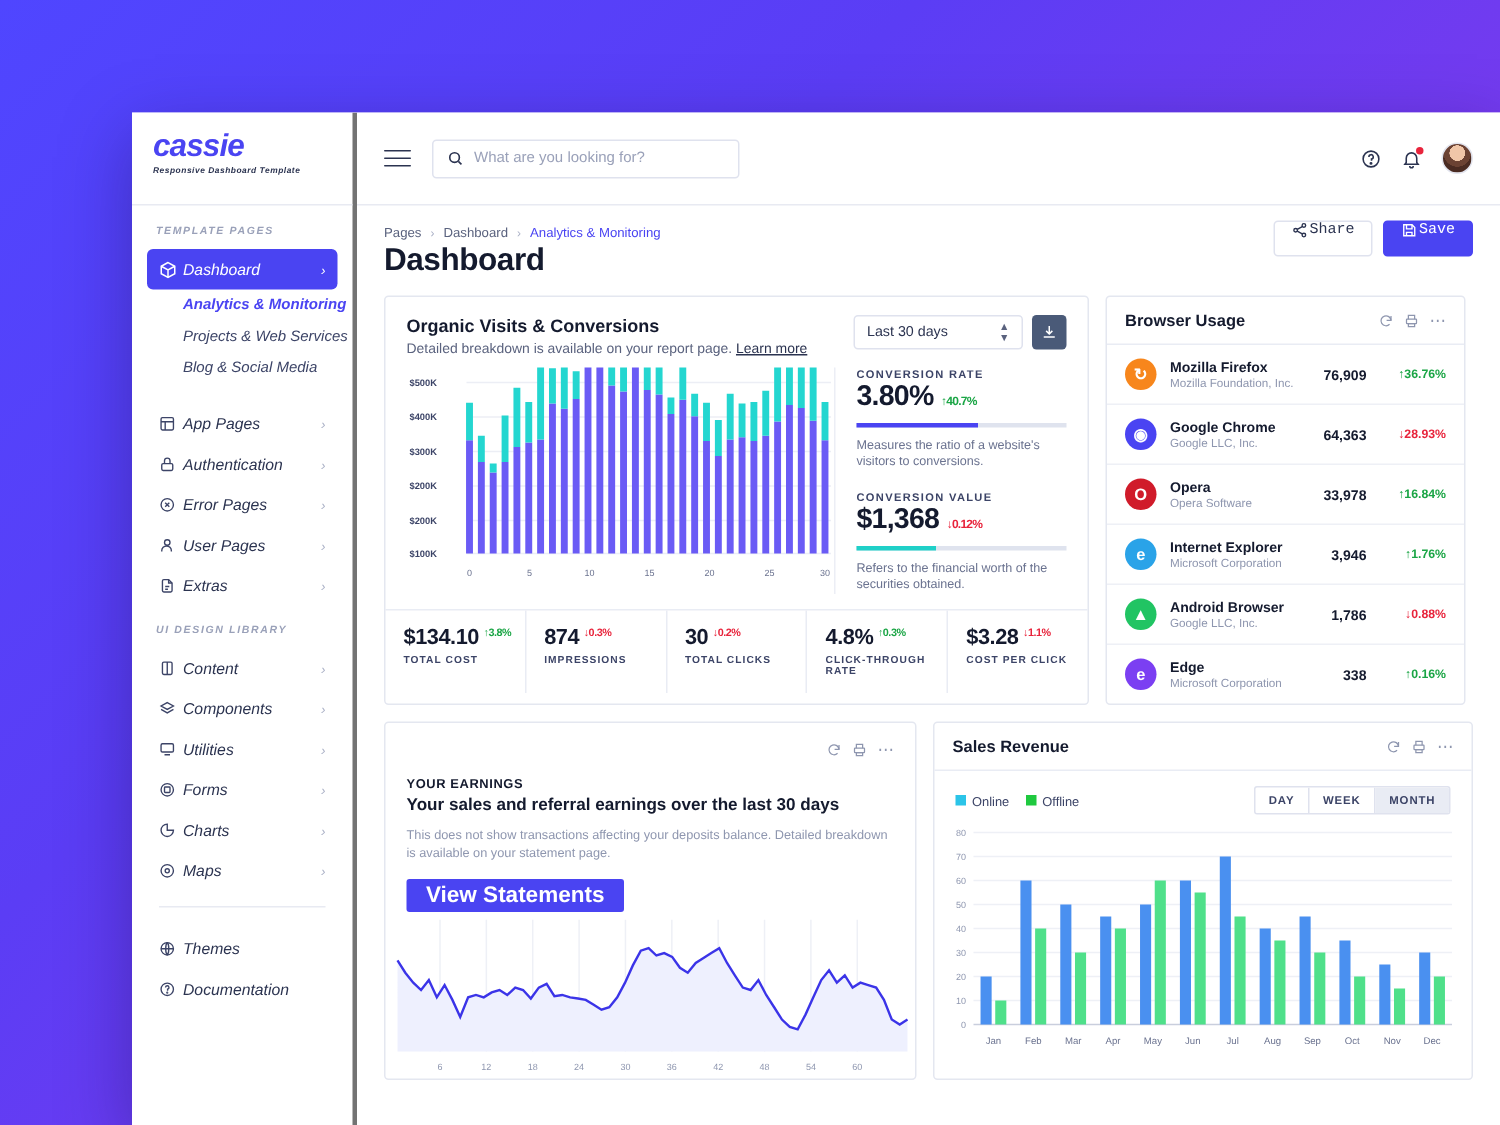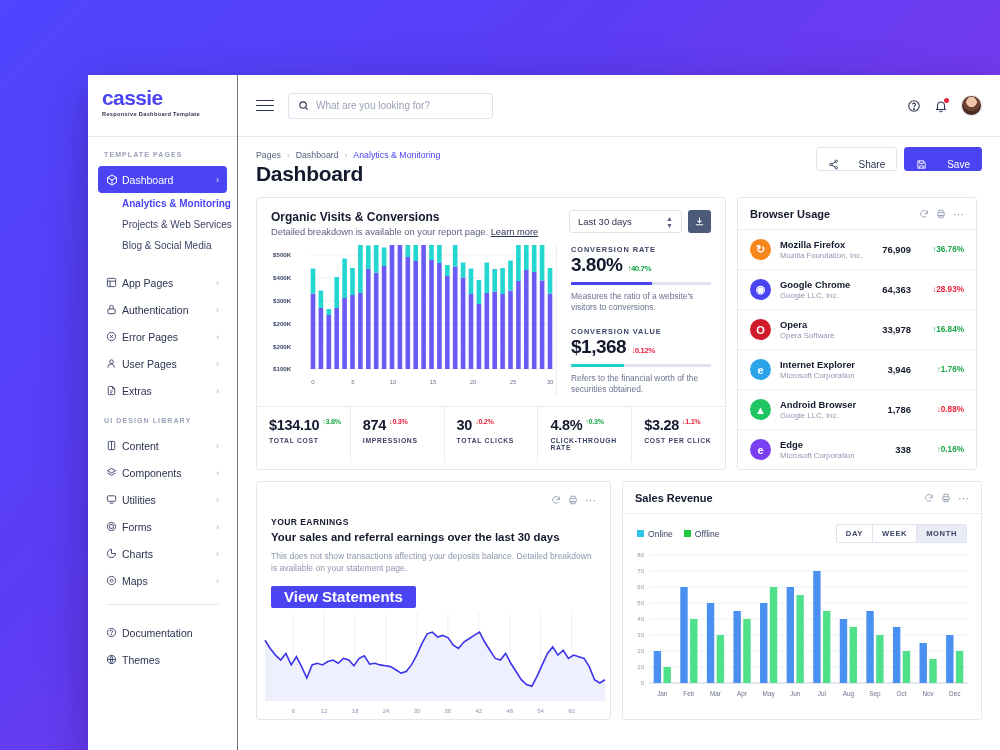--- a/index.html
+++ b/index.html
@@ -16,22 +16,22 @@
     background: #ffffff;
     display: flex;
     box-shadow: 0 14px 44px rgba(20,10,70,.35);
     overflow: hidden;
   }
 
   
   .sidebar {
     width: 172px; height: 100%;
     background: #fff;
-    border-right: 1px solid #737373;
-    display: flex; flex-direction: column;
+    border-right: 3px solid #737373;
+    display: flex; flex-direction: column; font-style: italic;
   }
   .logo-box {
     height: 62px; border-bottom: 1px solid #e8eaf2;
     padding: 12px 0 0 14px;
   }
   .logo-text {
     font-size: 21px; font-weight: bold; color: #4a44f2;
     letter-spacing: -0.6px; line-height: 1;
   }
   .logo-sub {
@@ -87,22 +87,22 @@
   }
 
   .content { flex: 1; padding: 13px 18px 0 18px; overflow: hidden; }
   .crumbs { display: flex; align-items: center; gap: 6px; font-size: 8.8px; color: #5a627e; }
   .crumbs .sep { color: #aab0c6; font-size: 8px; }
   .crumbs .cur { color: #4a44f2; }
   .title-row { display: flex; align-items: flex-start; }
   .page-title { font-size: 21px; font-weight: bold; color: #141a2e; margin-top: 2px; letter-spacing: -.3px; }
   .actions { margin-left: auto; display: flex; gap: 7px; margin-top: -13px; }
   .btn {
-    height: 24px; border-radius: 3px; display: flex; align-items: flex-end; gap: 20px;
-    padding: 0 11px; font-size: 10px; cursor: pointer; font-weight: 500;
+    height: 24px; border-radius: 3px; display: flex; align-items: flex-start; gap: 1px;
+    padding: 0 11px; font-size: 10px; cursor: pointer; font-weight: 500; font-family: Liberation Mono, monospace;
   }
   .btn-share { background: #fff; border: 1px solid #dfe2ee; color: #2b3350; }
   .btn-save { background: #4a44f2; border: 1px solid #4a44f2; color: #fff; }
 
   .grid { display: flex; gap: 11px; margin-top: 11px; }
   .card { background: #fff; border: 1px solid #e4e7f0; border-radius: 3px; }
 
   
   .card-organic { width: 470px; }
   .org-head { padding: 12px 14px 6px 14px; display: flex; }
@@ -323,34 +323,34 @@
         <span class="lbl">Maps</span>
         <span class="chev">›</span>
       </div>
 
       <div class="nav-sep"></div>
 
       <div class="nav-item">
         <span class="ico">
             <svg width="11" height="11" viewBox="0 0 24 24" fill="none" stroke="currentColor" stroke-width="2">
               <circle cx="12" cy="12" r="9"></circle>
+              <path d="M3 12h18M12 3c3 3 3 15 0 18M12 3c-3 3-3 15 0 18"></path>
+            </svg>
+          </span>
+        <span class="lbl">Themes</span>
+      </div>
+      <div class="nav-item">
+        <span class="ico">
+            <svg width="11" height="11" viewBox="0 0 24 24" fill="none" stroke="currentColor" stroke-width="2">
+              <circle cx="12" cy="12" r="9"></circle>
               <path d="M9.5 9.5a2.5 2.5 0 1 1 3 2.4V14"></path>
               <circle cx="12" cy="17" r=".6" fill="currentColor"></circle>
             </svg>
           </span>
         <span class="lbl">Documentation</span>
-      </div>
-      <div class="nav-item">
-        <span class="ico">
-            <svg width="11" height="11" viewBox="0 0 24 24" fill="none" stroke="currentColor" stroke-width="2">
-              <circle cx="12" cy="12" r="9"></circle>
-              <path d="M3 12h18M12 3c3 3 3 15 0 18M12 3c-3 3-3 15 0 18"></path>
-            </svg>
-          </span>
-        <span class="lbl">Themes</span>
       </div>
     </nav>
   </aside>
 
   <div class="main">
 
     <header class="topbar">
       <div class="burger">
           <span></span>
           <span></span>

